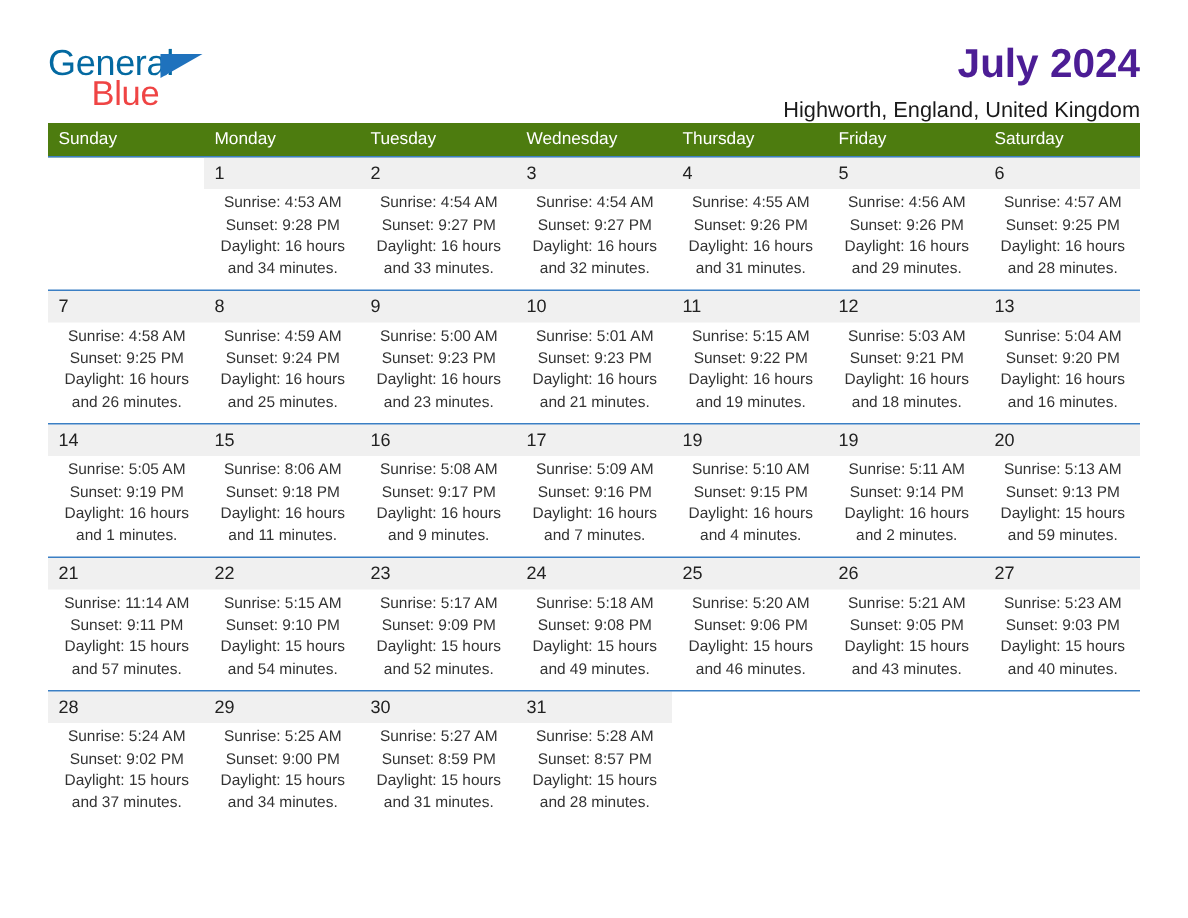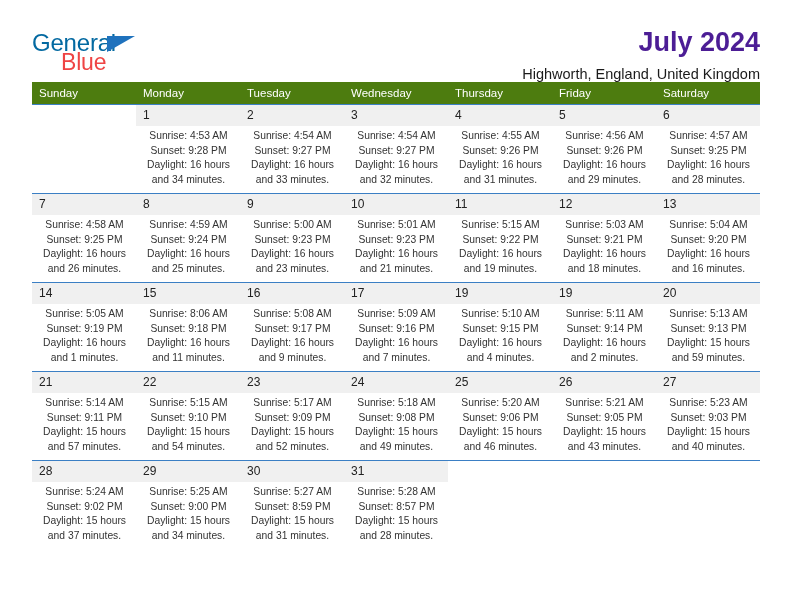--- a/index.html
+++ b/index.html
@@ -408,21 +408,21 @@
             </div>
           </div>
         </td>
       </tr>
 
       <tr>
         <td>
           <div class="cell-inner">
             <div class="day-num-bar">21</div>
             <div class="day-info">
-              <div>Sunrise: 5:14 AM</div>
+              <div>Sunrise: 11:14 AM</div>
               <div>Sunset: 9:11 PM</div>
               <div>Daylight: 15 hours</div>
               <div>and 57 minutes.</div>
             </div>
           </div>
         </td>
         <td>
           <div class="cell-inner">
             <div class="day-num-bar">22</div>
             <div class="day-info">

